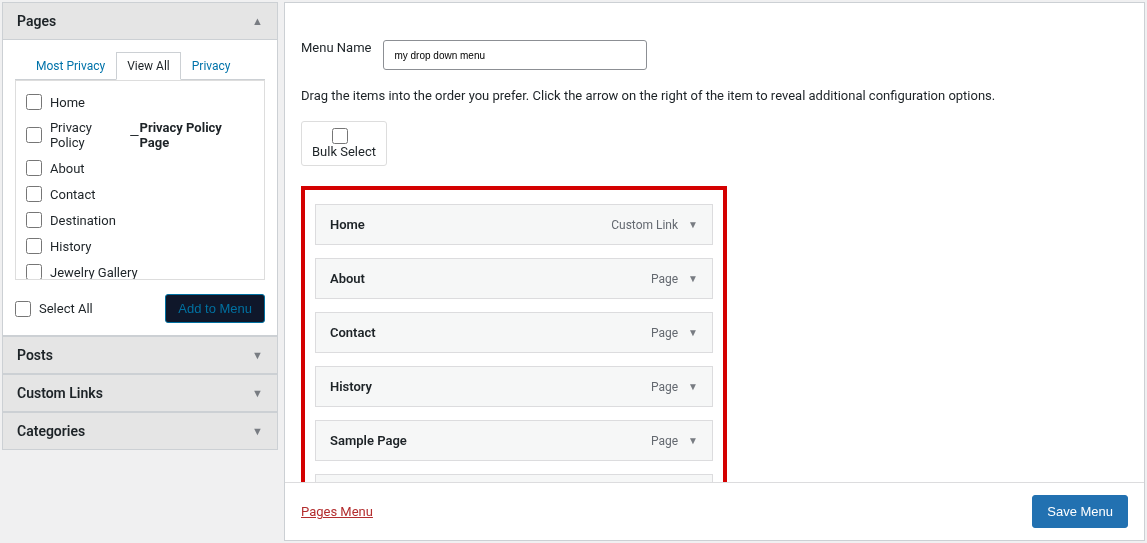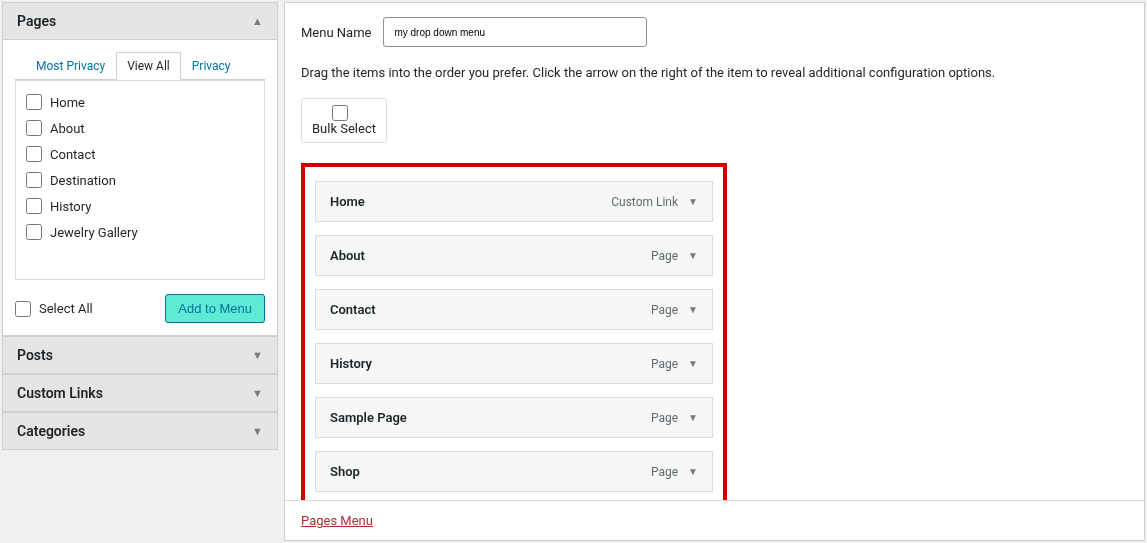--- a/index.html
+++ b/index.html
@@ -104,21 +104,21 @@
     }
     .select-all {
       display: flex;
       align-items: flex-start;
       font-size: 13px;
     }
     .select-all input {
       margin-right: 8px;
     }
     .btn {
-      background: #5eead4;
+      background: #0f172a;
       border: 1px solid #0071a1;
       color: #0071a1;
       padding: 6px 12px;
       font-size: 13px;
       cursor: pointer;
       border-radius: 3px;
     }
     .btn-primary {
       background: #2271b1;
       color: #fff;
@@ -141,22 +141,22 @@
       flex-direction: column;
       overflow: hidden;
     }
     .main-top {
       padding: 14px 16px 0;
       flex: 1;
       overflow: hidden;
     }
     .menu-name-row {
       display: flex;
-      align-items: center;
       margin-bottom: 18px;
+      margin-top: 23px;
     }
     .menu-name-row label {
       font-size: 13px;
       margin-right: 12px;
     }
     .menu-name-row input {
       width: 264px;
       height: 30px;
       padding: 4px 10px;
       border: 1px solid #8c8f94;
@@ -269,20 +269,26 @@
         <div class="tabs">
           <span class="tab">Most Privacy</span>
           <span class="tab active">View All</span>
           <span class="tab">Privacy</span>
         </div>
         <div class="page-list">
           <div class="page-list-item">
             <input type="checkbox" style="">
             <span class="label">Home</span>
           </div>
+          <div class="page-list-item">
+            <input type="checkbox" style="">
+            <span class="label">Privacy Policy</span>
+            <span> — </span>
+            <strong>Privacy Policy Page</strong>
+          </div>
 
           <div class="page-list-item">
             <input type="checkbox" style="">
             <span class="label">About</span>
           </div>
           <div class="page-list-item">
             <input type="checkbox" style="">
             <span class="label">Contact</span>
           </div>
           <div class="page-list-item">
@@ -389,15 +395,16 @@
             <span class="type">Page</span>
             <span class="expand">▼</span>
           </span>
         </div>
       </div>
 
     </div>
 
     <div class="main-bottom">
       <a class="delete-menu">Pages Menu</a>
+      <button class="btn btn-primary">Save Menu</button>
     </div>
   </div>
 </div>
 
 </body></html>

